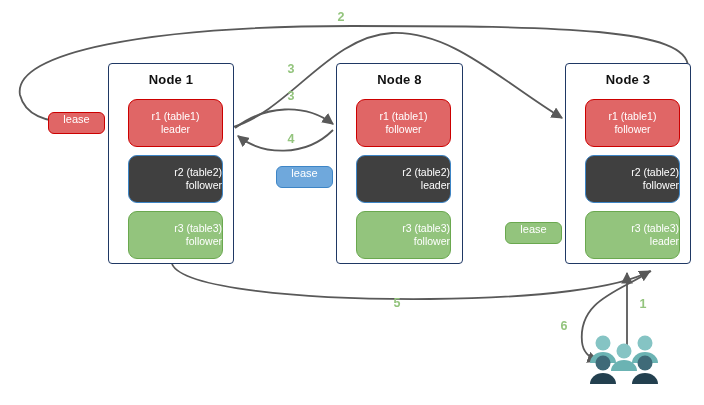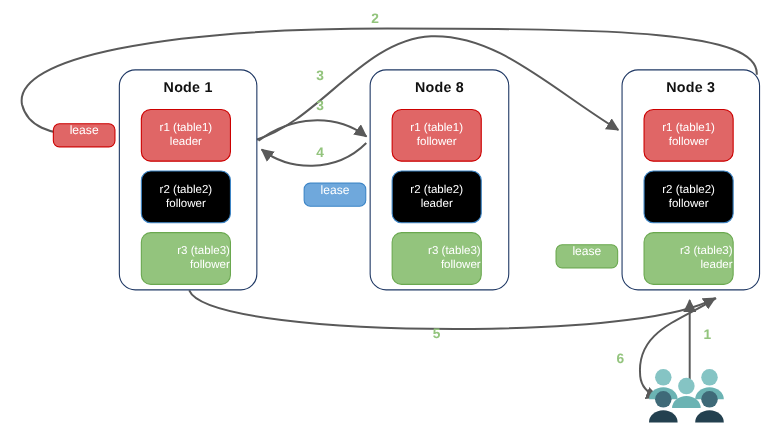--- a/index.html
+++ b/index.html
@@ -9,52 +9,52 @@
     font-family:"Liberation Sans", sans-serif;
     position:relative;
     overflow:hidden;
   }
   #canvas{position:absolute;left:0;top:0;width:704px;height:405px;}
   svg.edges{position:absolute;left:0;top:0;width:704px;height:405px;pointer-events:none;}
 
   .node-box{
     position:absolute;
     border:1.4px solid #1f3864;
-    border-radius:15px;
+    border-radius:4px;
     background:#ffffff;
     box-sizing:border-box;
   }
   .node-title{
     position:absolute;
     left:0;right:0;
     top:8px;
     text-align:center;
     font-size:13px;
     font-weight:bold;
     color:#111111;
     letter-spacing:.2px;
   }
   .replica{
     position:absolute;
     left:19px;
-    width:82px;
+    width:95px;
     height:48px;
     border-radius:9px;
     box-sizing:border-box;
     display:flex;
     flex-direction:column;
     align-items:center;
     justify-content:center;
     color:#ffffff;
     font-size:10.5px;
     line-height:13px;
     text-align:center;
   }
   .rep-red{background:#e06666;border:1.5px solid #cc0000;}
-  .rep-blue{background:#000000;border:1.5px solid #3d85c6;}
+  .rep-blue{background:#404040;border:1.5px solid #3d85c6;align-items:flex-end;}
   .rep-green{background:#93c47d;border:1.5px solid #6aa84f;align-items:flex-end;}
 
   .lease{
     position:absolute;
     width:57px;height:22px;
     border-radius:6px;
     box-sizing:border-box;
     display:flex;align-items:flex-start;justify-content:center;
     color:#ffffff;font-size:11px;
   }

